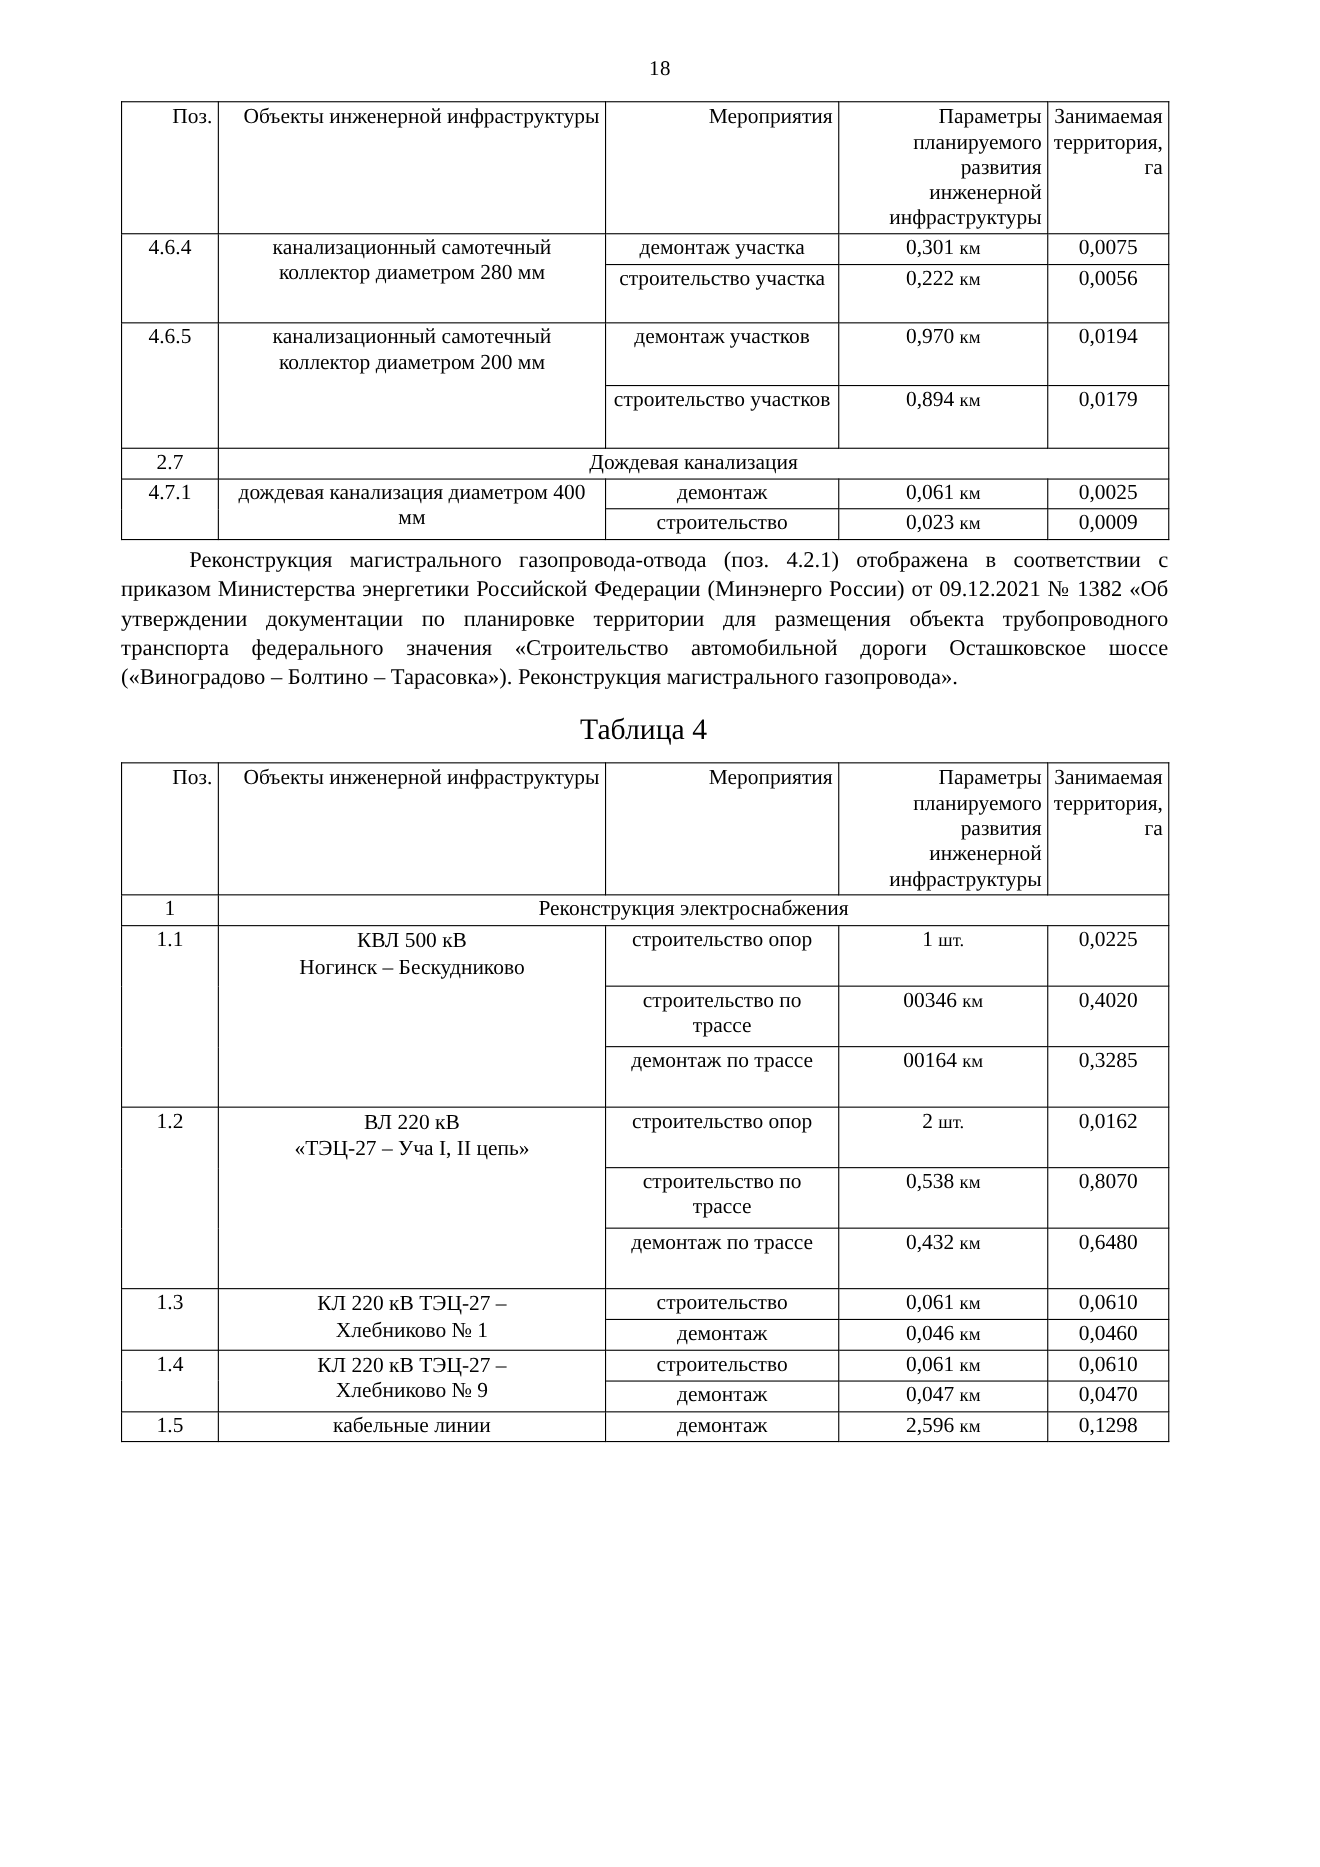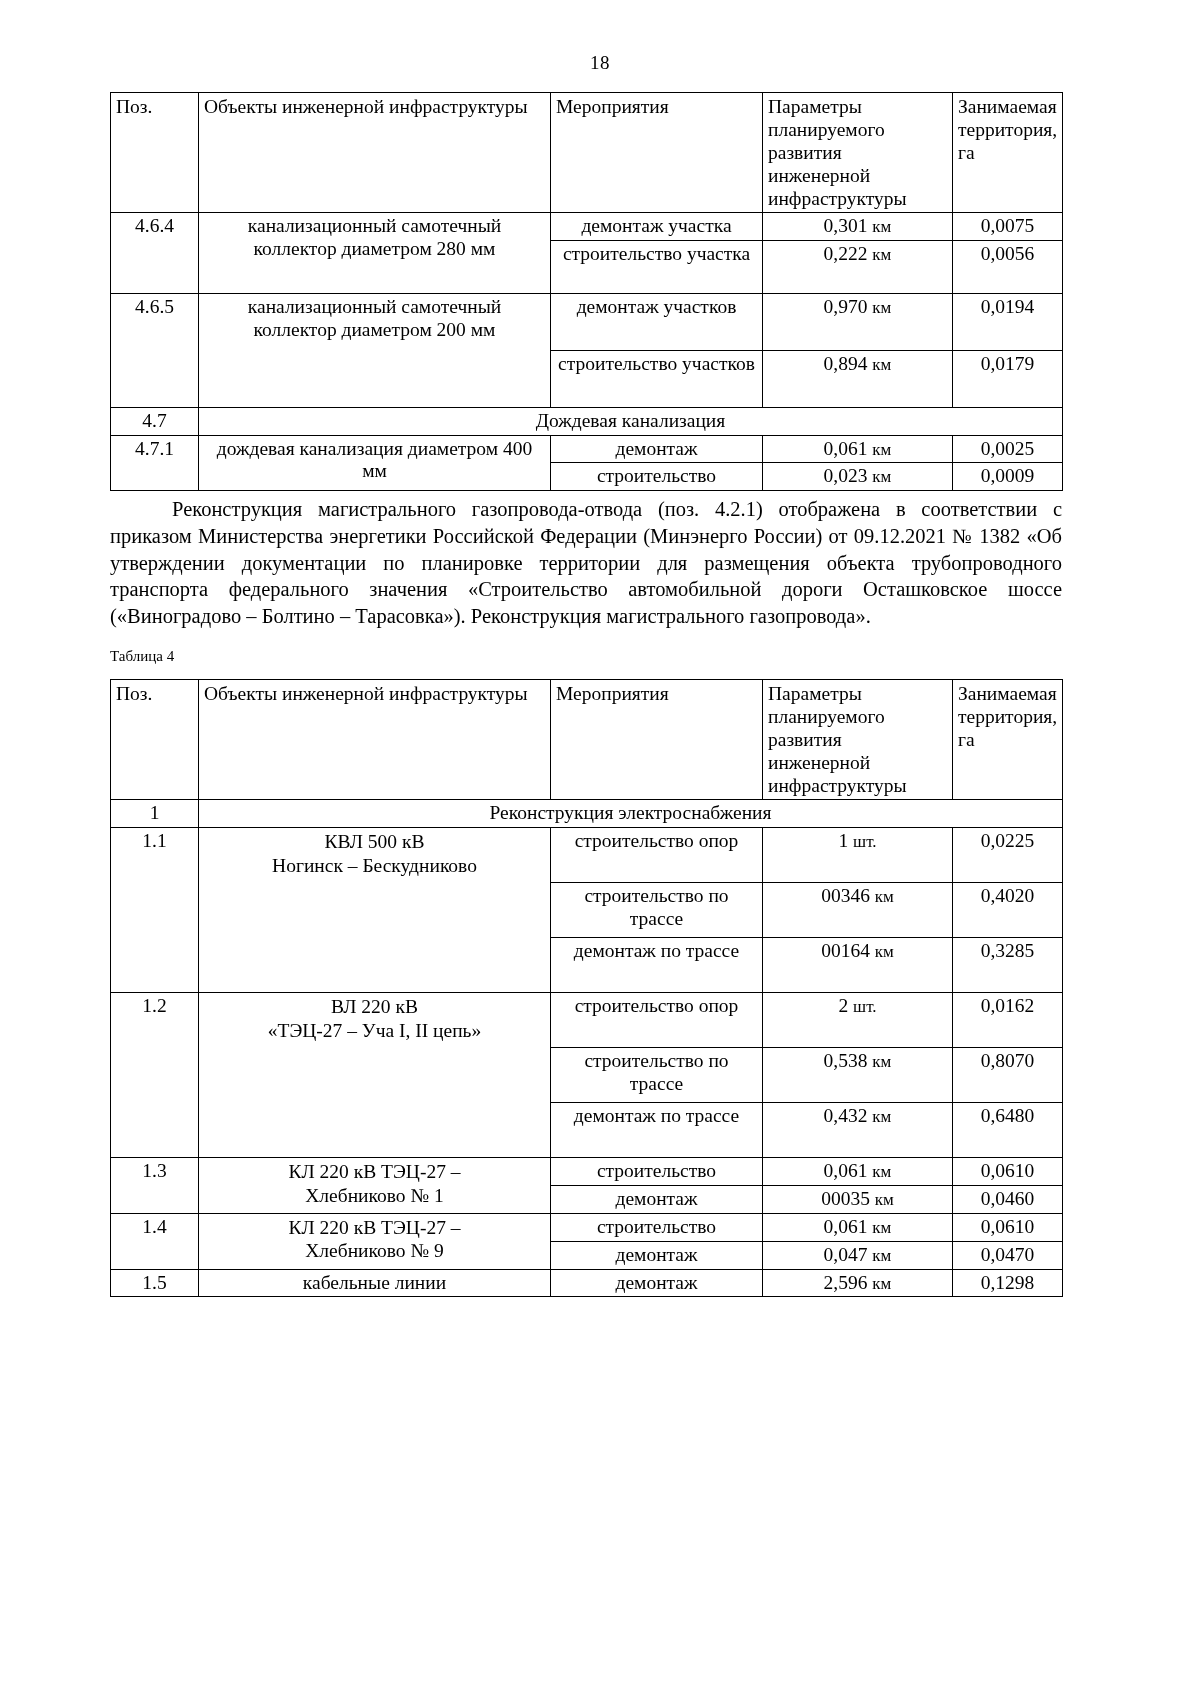--- a/index.html
+++ b/index.html
@@ -46,21 +46,21 @@
     line-height: 1.17;
   }
   table.doc-table td,
   table.doc-table th {
     border: 1px solid #000000;
     padding: 2px 5px;
     vertical-align: top;
     font-weight: normal;
   }
   th.hd {
-    text-align: left;
+    text-align: right;
     vertical-align: middle;
     padding: 8px 4px;
     font-size: 19.5px;
     line-height: 1.18;
   }
   td.l   { text-align: center; padding-left: 8px; }
   td.pos { text-align: center; vertical-align: top; padding-top: 3px; }
   td.num { text-align: center; }
   td.ctr-mid { text-align: center; vertical-align: middle; }
 
@@ -76,22 +76,22 @@
   .para {
     font-size: 20.5px;
     line-height: 1.30;
     text-align: justify;
     margin: 0;
     text-indent: 62px;
     hyphens: none;
   }
   .gap-sm { height: 5px; }
   .table-caption {
-    font-size: 15px;
-    text-align: left;
+    font-size: 27px;
+    text-align: center;
     margin: 0;
     padding-right: 2px;
   }
   .spacer-14 { height: 14px; }
   .twoline { line-height: 1.2; }
 </style>
 </head>
 <body>
 
 <div class="page">
@@ -151,21 +151,21 @@
         <tr>
           <td class="ctr-mid" style="height:52px">строительство участков</td>
           <td class="num">
             <span>0,894</span>
             <span class="unit">км</span>
           </td>
           <td class="num">0,0179</td>
         </tr>
 
         <tr>
-          <td class="pos">4.7</td>
+          <td class="pos">2.7</td>
           <td class="l" colspan="4">Дождевая канализация</td>
         </tr>
 
         <tr>
           <td class="pos" rowspan="2">4.7.1</td>
           <td class="l" rowspan="2">дождевая канализация диаметром 400 мм</td>
           <td class="ctr-mid">демонтаж</td>
           <td class="num">
             <span>0,061</span>
             <span class="unit">км</span>
@@ -289,21 +289,21 @@
           <td class="ctr-mid">строительство</td>
           <td class="num">
             <span>0,061</span>
             <span class="unit">км</span>
           </td>
           <td class="num">0,0610</td>
         </tr>
         <tr>
           <td class="ctr-mid">демонтаж</td>
           <td class="num">
-            <span>00035</span>
+            <span>0,046</span>
             <span class="unit">км</span>
           </td>
           <td class="num">0,0460</td>
         </tr>
 
         <tr>
           <td class="pos" rowspan="2">1.4</td>
           <td class="l twoline" rowspan="2">
             <div>КЛ 220 кВ ТЭЦ-27 –</div>
             <div>Хлебниково № 9</div>

